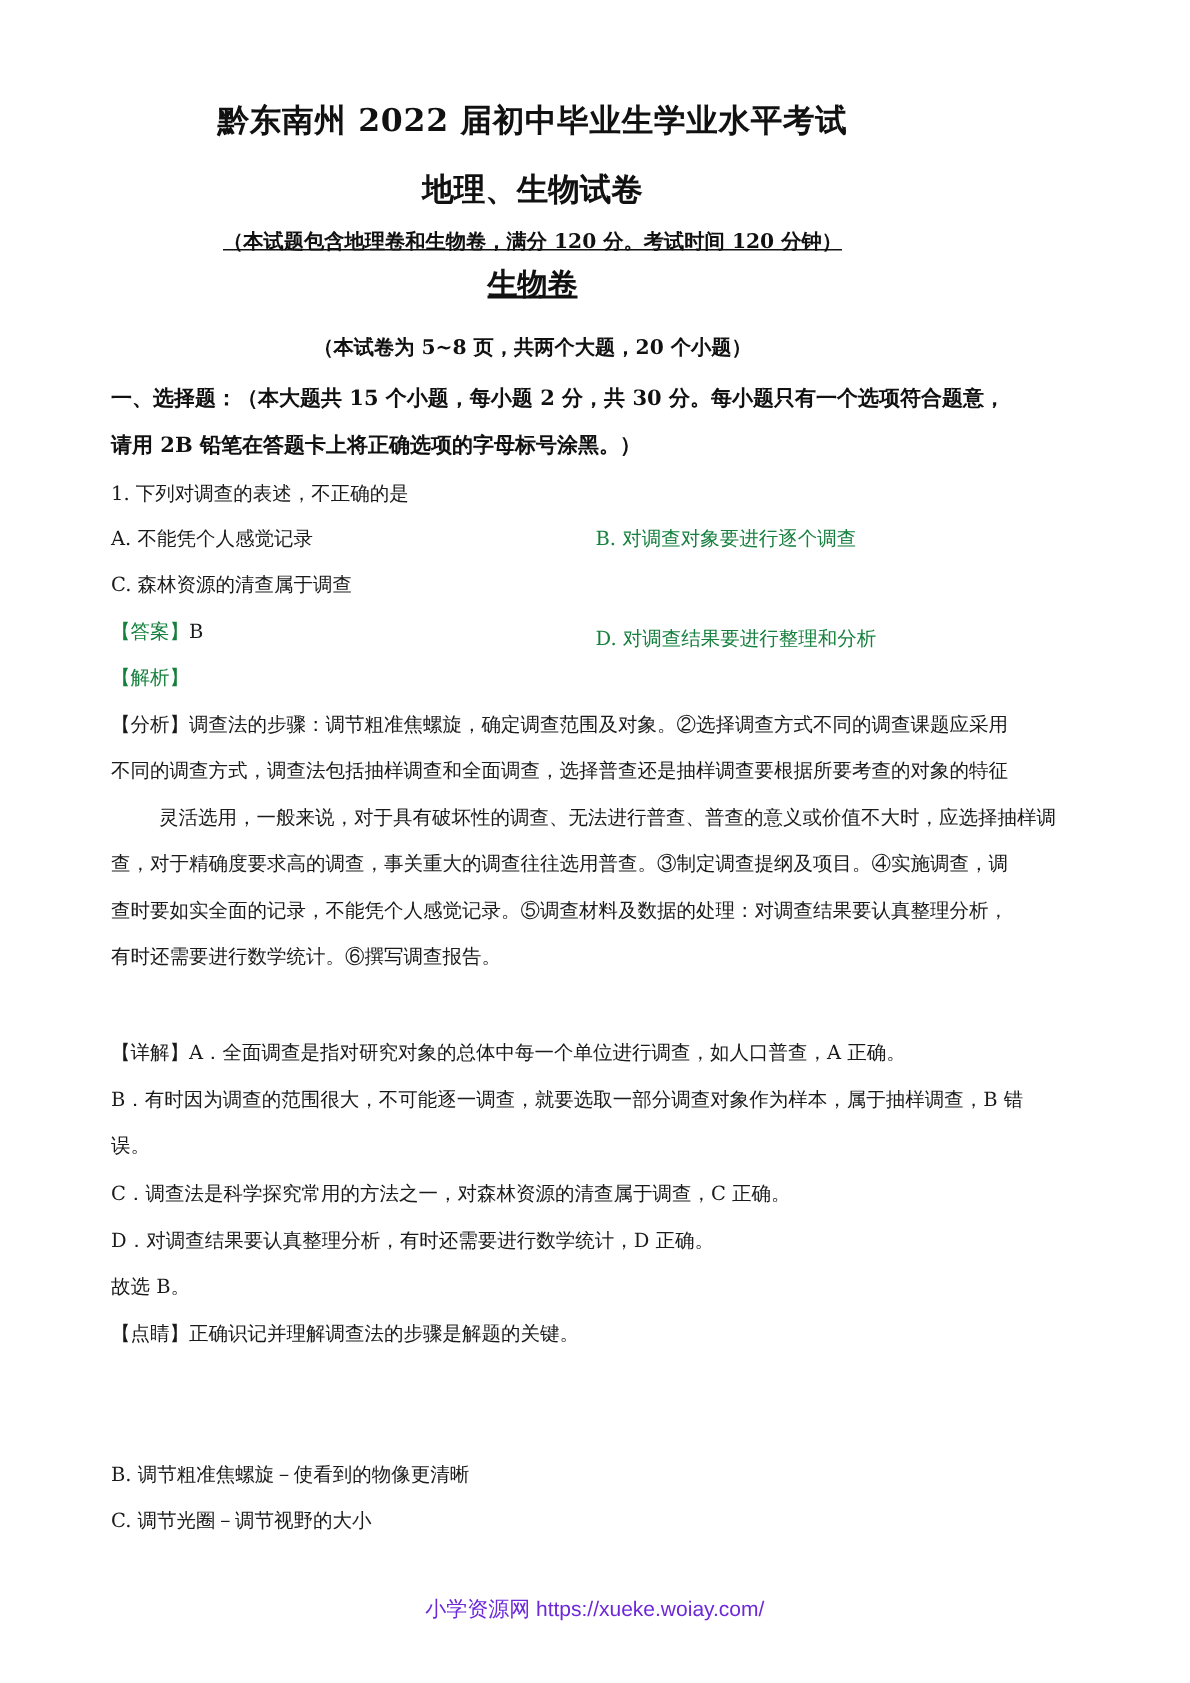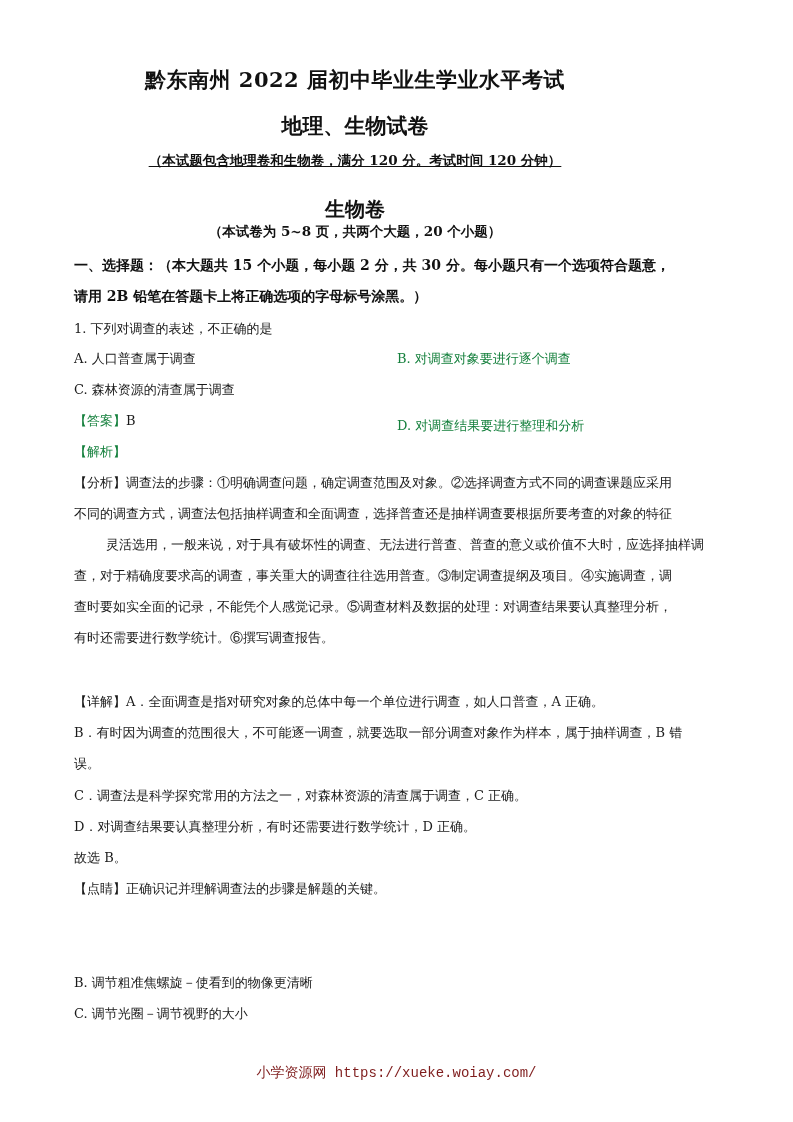--- a/index.html
+++ b/index.html
@@ -40,23 +40,24 @@
       top: 112px;
       font-size: 21px;
       font-weight: bold;
     }
     .note-bold {
       font-size: 13.5px;
       font-weight: bold;
     }
     .note1 { top: 152px; text-decoration: underline; }
     .title-section {
-      top: 196px;
+      top: 176px;
       font-size: 20px;
       font-weight: bold;
+      text-decoration: underline;
     }
     .note2 { top: 223px; }
     .section-line {
       left: 74px;
       font-size: 14px;
       font-weight: bold;
     }
     .body-line {
       left: 74px;
       font-size: 13px;
@@ -68,51 +69,51 @@
       color: #15803d;
     }
     .tag-blue {
       color: #15803d;
     }
     .footer {
       top: 1064px;
       left: 0;
       width: 793px;
       text-align: center;
-      font-family: Liberation Mono, monospace;
+      font-family: Liberation Sans, sans-serif;
       font-size: 14px;
-      color: #7f1d1d;
+      color: #6d28d9;
     }
   </style>
 </head>
 <body>
 
 <div class="page">
 
   <div class="abs center title-main">黔东南州 2022 届初中毕业生学业水平考试</div>
   <div class="abs center title-sub">地理、生物试卷</div>
   <div class="abs center note-bold note1">（本试题包含地理卷和生物卷，满分 120 分。考试时间 120 分钟）</div>
   <div class="abs center title-section">生物卷</div>
   <div class="abs center note-bold note2">（本试卷为 5~8 页，共两个大题，20 个小题）</div>
 
   <div class="abs section-line" style="top:257px;">一、选择题：（本大题共 15 个小题，每小题 2 分，共 30 分。每小题只有一个选项符合题意，</div>
   <div class="abs section-line" style="top:288px;">请用 2B  铅笔在答题卡上将正确选项的字母标号涂黑。）</div>
 
   <div class="abs body-line" style="top:320px;">1. 下列对调查的表述，不正确的是</div>
-  <div class="abs body-line" style="top:350px;">A. 人口普查属于调查</div>
+  <div class="abs body-line" style="top:350px;">A. 不能凭个人感觉记录</div>
   <div class="abs opt-right" style="top:350px;">B. 对调查对象要进行逐个调查</div>
   <div class="abs body-line" style="top:381px;">C. 森林资源的清查属于调查</div>
   <div class="abs opt-right" style="top:381px;margin-top:36px;">D. 对调查结果要进行整理和分析</div>
 
   <div class="abs body-line" style="top:412px;">
     <span class="tag-blue">【答案】</span><span>B</span>
   </div>
   <div class="abs body-line tag-blue" style="top:443px;">【解析】</div>
 
-  <div class="abs body-line" style="top:474px;">【分析】调查法的步骤：①明确调查问题，确定调查范围及对象。②选择调查方式不同的调查课题应采用</div>
+  <div class="abs body-line" style="top:474px;">【分析】调查法的步骤：调节粗准焦螺旋，确定调查范围及对象。②选择调查方式不同的调查课题应采用</div>
   <div class="abs body-line" style="top:505px;">不同的调查方式，调查法包括抽样调查和全面调查，选择普查还是抽样调查要根据所要考查的对象的特征</div>
   <div class="abs body-line" style="top:536px;margin-left:32px;">灵活选用，一般来说，对于具有破坏性的调查、无法进行普查、普查的意义或价值不大时，应选择抽样调</div>
   <div class="abs body-line" style="top:567px;">查，对于精确度要求高的调查，事关重大的调查往往选用普查。③制定调查提纲及项目。④实施调查，调</div>
   <div class="abs body-line" style="top:598px;">查时要如实全面的记录，不能凭个人感觉记录。⑤调查材料及数据的处理：对调查结果要认真整理分析，</div>
   <div class="abs body-line" style="top:629px;">有时还需要进行数学统计。⑥撰写调查报告。</div>
 
   <div class="abs body-line" style="top:693px;">【详解】A．全面调查是指对研究对象的总体中每一个单位进行调查，如人口普查，A 正确。</div>
   <div class="abs body-line" style="top:724px;">B．有时因为调查的范围很大，不可能逐一调查，就要选取一部分调查对象作为样本，属于抽样调查，B 错</div>
   <div class="abs body-line" style="top:755px;">误。</div>
   <div class="abs body-line" style="top:787px;">C．调查法是科学探究常用的方法之一，对森林资源的清查属于调查，C 正确。</div>

